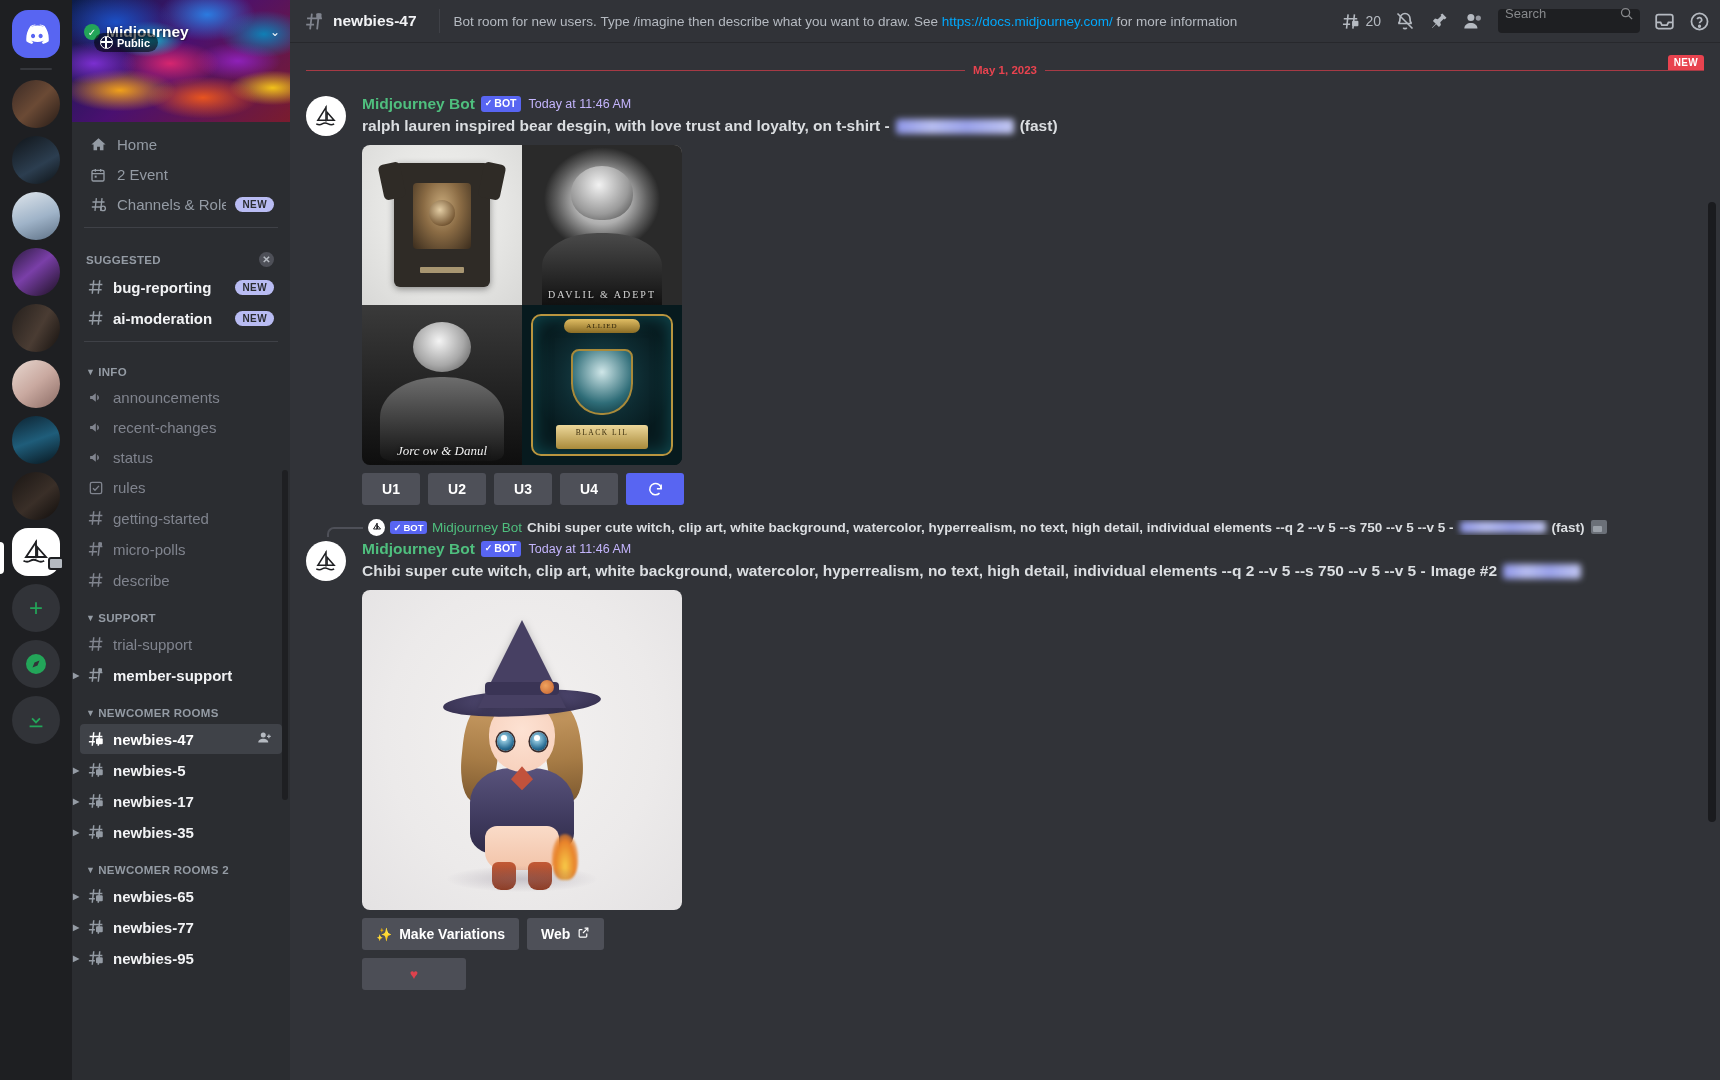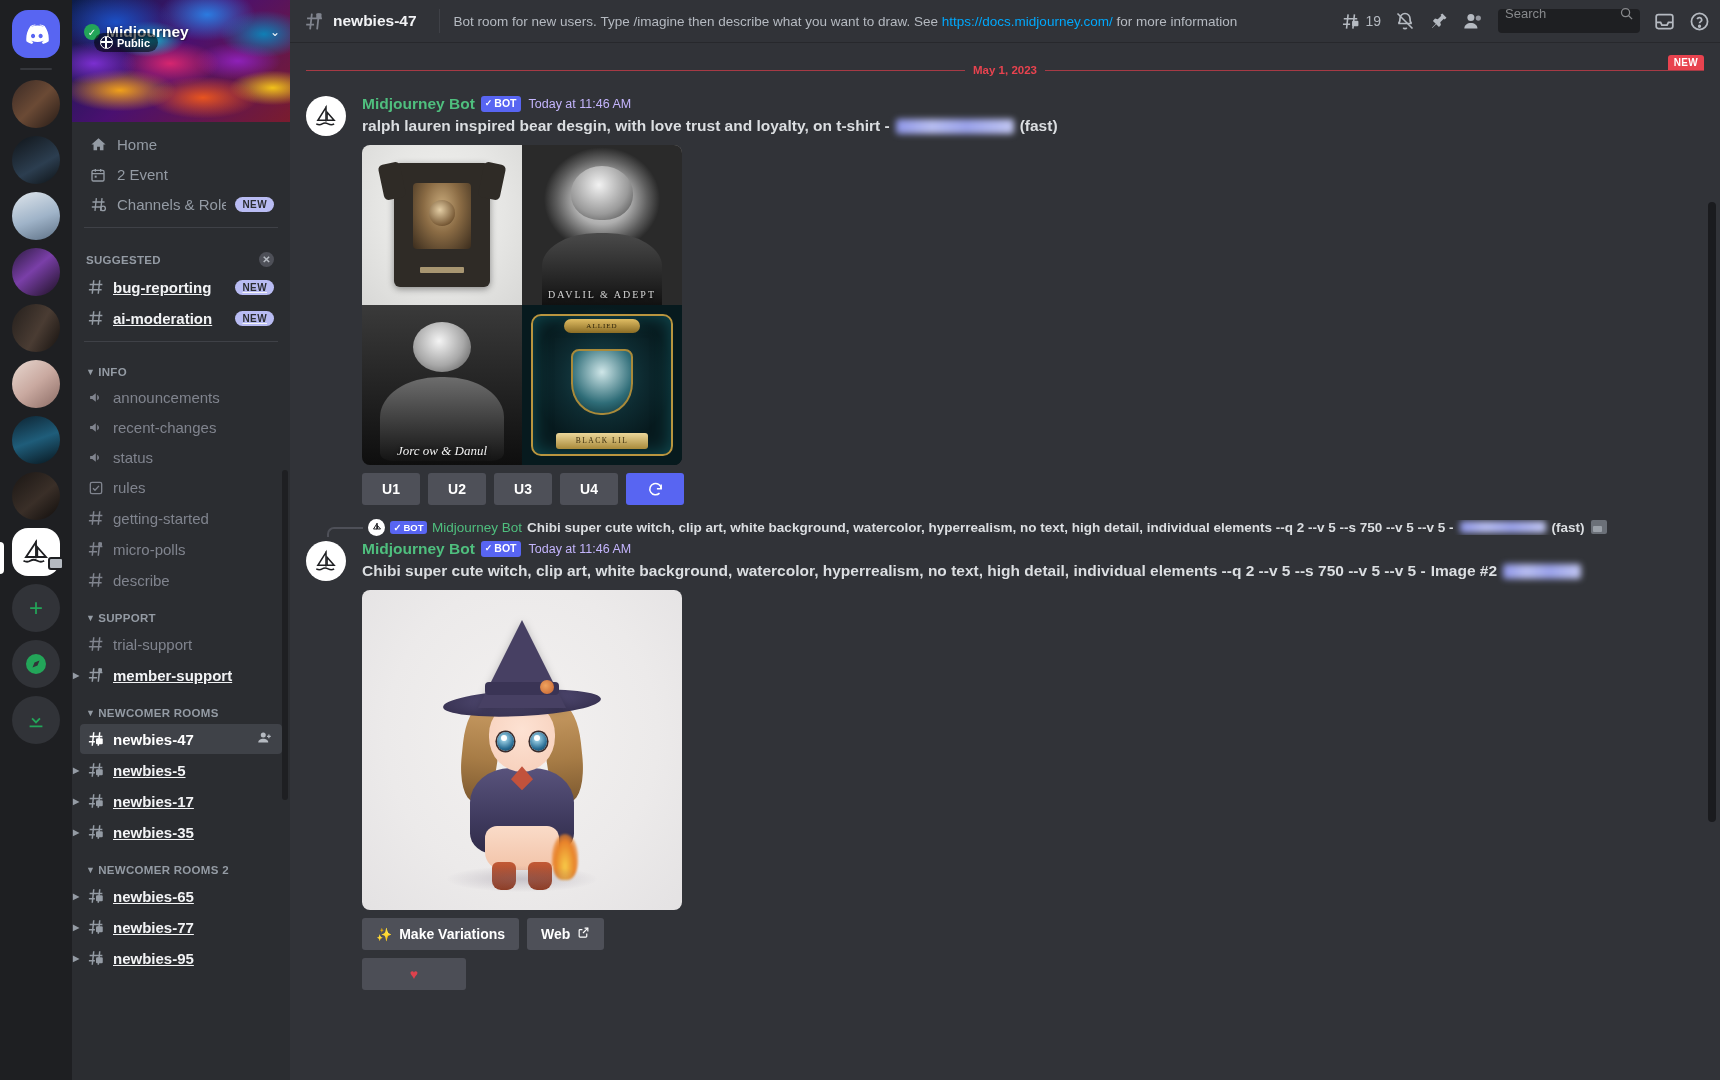--- a/index.html
+++ b/index.html
@@ -125,21 +125,21 @@
     display: flex; align-items: center; gap: 7px;
     margin: 1px 8px 1px 8px; padding: 6px 8px 6px 6px; border-radius: 4px;
     color: #949ba4; font-size: 15px; cursor: pointer; position: relative;
   }
   .chrow .arrow {
     position: absolute; left: -8px; width: 8px; color: #949ba4;
     font-size: 8px; text-align: center;
   }
   .chrow .hash { width: 20px; flex: 0 0 20px; display:flex; align-items:center; justify-content:center; }
   .chrow .cname { flex: 1; white-space: nowrap; overflow: hidden; text-overflow: ellipsis; }
-  .chrow.unread { color: #f2f3f5; font-weight: 600; text-decoration: underline; }
+  .chrow.unread { color: #f2f3f5; font-weight: 600; }
   .chrow.active { background: #3f4248; color: #fff; font-weight: 600; }
   .chrow.dim { color: #80848e; }
   .badge-new {
     background: #b9bcf3; color: #2b2d31; font-size: 10px; font-weight: 800;
     border-radius: 8px; padding: 2px 7px; letter-spacing: .4px;
   }
   .invite-ico { color: #b5bac1; font-size: 13px; padding-right: 2px; }
 
   
   .main { flex: 1; display: flex; flex-direction: column; background: #313338; min-width: 0; }
@@ -299,21 +299,21 @@
   }
   .crest-top {
     position:absolute; top: 14px; left: 50%; transform: translateX(-50%);
     width: 76px; height: 14px; border-radius: 7px;
     background: linear-gradient(180deg,#e0bd63,#8a6c24);
     color:#2d2208; font-size:7px; text-align:center; line-height:14px; letter-spacing:1px;
     font-family: "Liberation Serif", serif;
   }
   .crest-ribbon {
     position:absolute; bottom: 16px; left: 50%; transform: translateX(-50%);
-    width: 92px; height: 16px; border-radius: 3px;
+    width: 92px; height: 24px; border-radius: 3px;
     background: linear-gradient(180deg,#ecd79a,#a98a3a);
     color:#3a2c0c; font-size:7.5px; text-align:center; line-height:16px;
     letter-spacing:1.5px; font-family: "Liberation Serif", serif;
   }
 
   
   .btnrow { display: flex; gap: 8px; margin-top: 8px; }
   .dbtn {
     min-width: 58px; height: 32px; background: #4e5058; color: #fff;
     border: none; border-radius: 3px; font-size: 14px; font-weight: 600;
@@ -758,21 +758,21 @@
       <span class="tb-vsep"></span>
       <span class="tb-topic">
         <span>Bot room for new users. Type /imagine then describe what you want to draw. See </span><a href="#">https://docs.midjourney.com/</a><span> for more information</span>
       </span>
       <span class="tb-icons">
         <span class="thread-count">
           <svg width="19" height="19" viewBox="0 0 24 24" fill="none" stroke="#b5bac1" stroke-width="2">
               <path d="M9 3 7 21M17 3l-2 18M3.5 8.5h17M2.5 15.5h9"></path>
               <rect x="14" y="11" width="8" height="7" rx="1.4" fill="#b5bac1" stroke="none"></rect>
             </svg>
-          <span>19</span>
+          <span>20</span>
         </span>
         <span class="tb-ico">
           <svg width="20" height="20" viewBox="0 0 24 24" fill="none" stroke="#b5bac1" stroke-width="2">
               <path d="M6 9a6 6 0 0 1 12 0c0 5 2 6 2 6H4s2-1 2-6"></path>
               <path d="M10 20a2.2 2.2 0 0 0 4 0"></path>
               <path d="M3 3l18 18"></path>
             </svg>
         </span>
         <span class="tb-ico">
           <svg width="20" height="20" viewBox="0 0 24 24" fill="#b5bac1">

